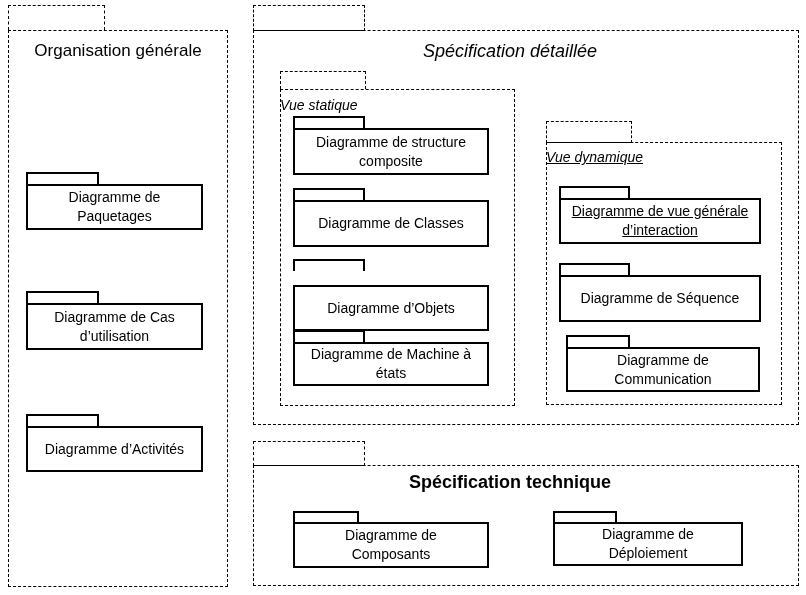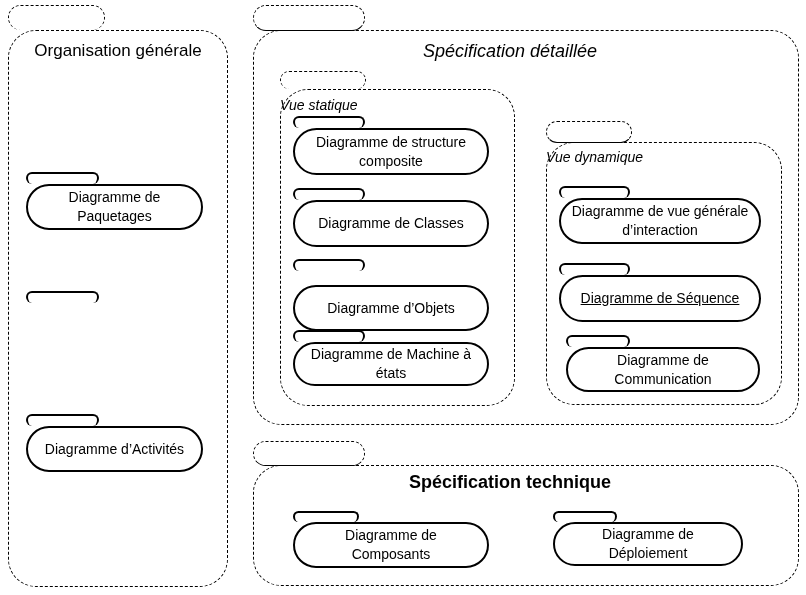--- a/index.html
+++ b/index.html
@@ -1,15 +1,15 @@
 <!DOCTYPE html>
 <html><head>
 <meta charset="utf-8">
 <style>
-  * { margin:0; padding:0; box-sizing:border-box;border-radius:28px; }
+  * { margin:0; padding:0; box-sizing:border-box; }
   html,body { background:#ffffff; }
   .canvas {
     position:relative; width:806px; height:595px;
     background:#ffffff; color:#000;
     font-family:"Liberation Sans", sans-serif;
     overflow:hidden;
   }
   
   .pkg-tab {
     position:absolute; background:#fff;
@@ -48,20 +48,24 @@
   <div class="pkg-body" style="left:8px; top:30px; width:220px; height:557px;"></div>
   <div class="pkg-title" style="left:8px; top:40px; width:220px;">Organisation générale</div>
 
   <div class="sbox-tab" style="left:26px; top:172px; width:73px; height:12px;"></div>
   <div class="sbox-body" style="left:26px; top:184px; width:177px; height:46px;">
     <span class="line">Diagramme de</span>
     <span class="line">Paquetages</span>
   </div>
 
   <div class="sbox-tab" style="left:26px; top:291px; width:73px; height:12px;"></div>
+  <div class="sbox-body" style="left:26px; top:303px; width:177px; height:47px;">
+    <span class="line">Diagramme de Cas</span>
+    <span class="line">d’utilisation</span>
+  </div>
 
   <div class="sbox-tab" style="left:26px; top:414px; width:73px; height:12px;"></div>
   <div class="sbox-body" style="left:26px; top:426px; width:177px; height:46px;">
     <span class="line">Diagramme d’Activités</span>
   </div>
 
   <div class="pkg-tab solid-bottom" style="left:253px; top:5px; width:112px; height:26px;"></div>
   <div class="pkg-body" style="left:253px; top:30px; width:546px; height:395px;"></div>
   <div class="pkg-title big" style="left:253px; top:40px; width:514px;font-style:italic;">Spécification détaillée</div>
 
@@ -86,30 +90,30 @@
   </div>
 
   <div class="sbox-tab" style="left:293px; top:330px; width:72px; height:12px;"></div>
   <div class="sbox-body" style="left:293px; top:342px; width:196px; height:44px;">
     <span class="line">Diagramme de Machine à</span>
     <span class="line">états</span>
   </div>
 
   <div class="pkg-tab solid-bottom" style="left:546px; top:121px; width:86px; height:22px;"></div>
   <div class="pkg-body lvl2" style="left:546px; top:142px; width:236px; height:263px;"></div>
-  <div class="sub-title" style="left:546px; top:148px; width:236px;">Vue dynamique</div>
+  <div class="sub-title" style="left:546px; top:148px; width:236px;text-decoration:underline;">Vue dynamique</div>
 
   <div class="sbox-tab" style="left:559px; top:186px; width:71px; height:12px;"></div>
-  <div class="sbox-body" style="left:559px; top:198px; width:202px; height:46px;">
+  <div class="sbox-body" style="left:559px; top:198px; width:202px; height:46px;text-decoration:underline;">
     <span class="line">Diagramme de vue générale</span>
     <span class="line">d’interaction</span>
   </div>
 
   <div class="sbox-tab" style="left:559px; top:263px; width:71px; height:12px;"></div>
-  <div class="sbox-body" style="left:559px; top:275px; width:202px; height:47px;text-decoration:underline;">
+  <div class="sbox-body" style="left:559px; top:275px; width:202px; height:47px;">
     <span class="line">Diagramme de Séquence</span>
   </div>
 
   <div class="sbox-tab" style="left:566px; top:335px; width:64px; height:12px;"></div>
   <div class="sbox-body" style="left:566px; top:347px; width:194px; height:45px;">
     <span class="line">Diagramme de</span>
     <span class="line">Communication</span>
   </div>
 
   <div class="pkg-tab solid-bottom" style="left:253px; top:441px; width:112px; height:25px;"></div>

